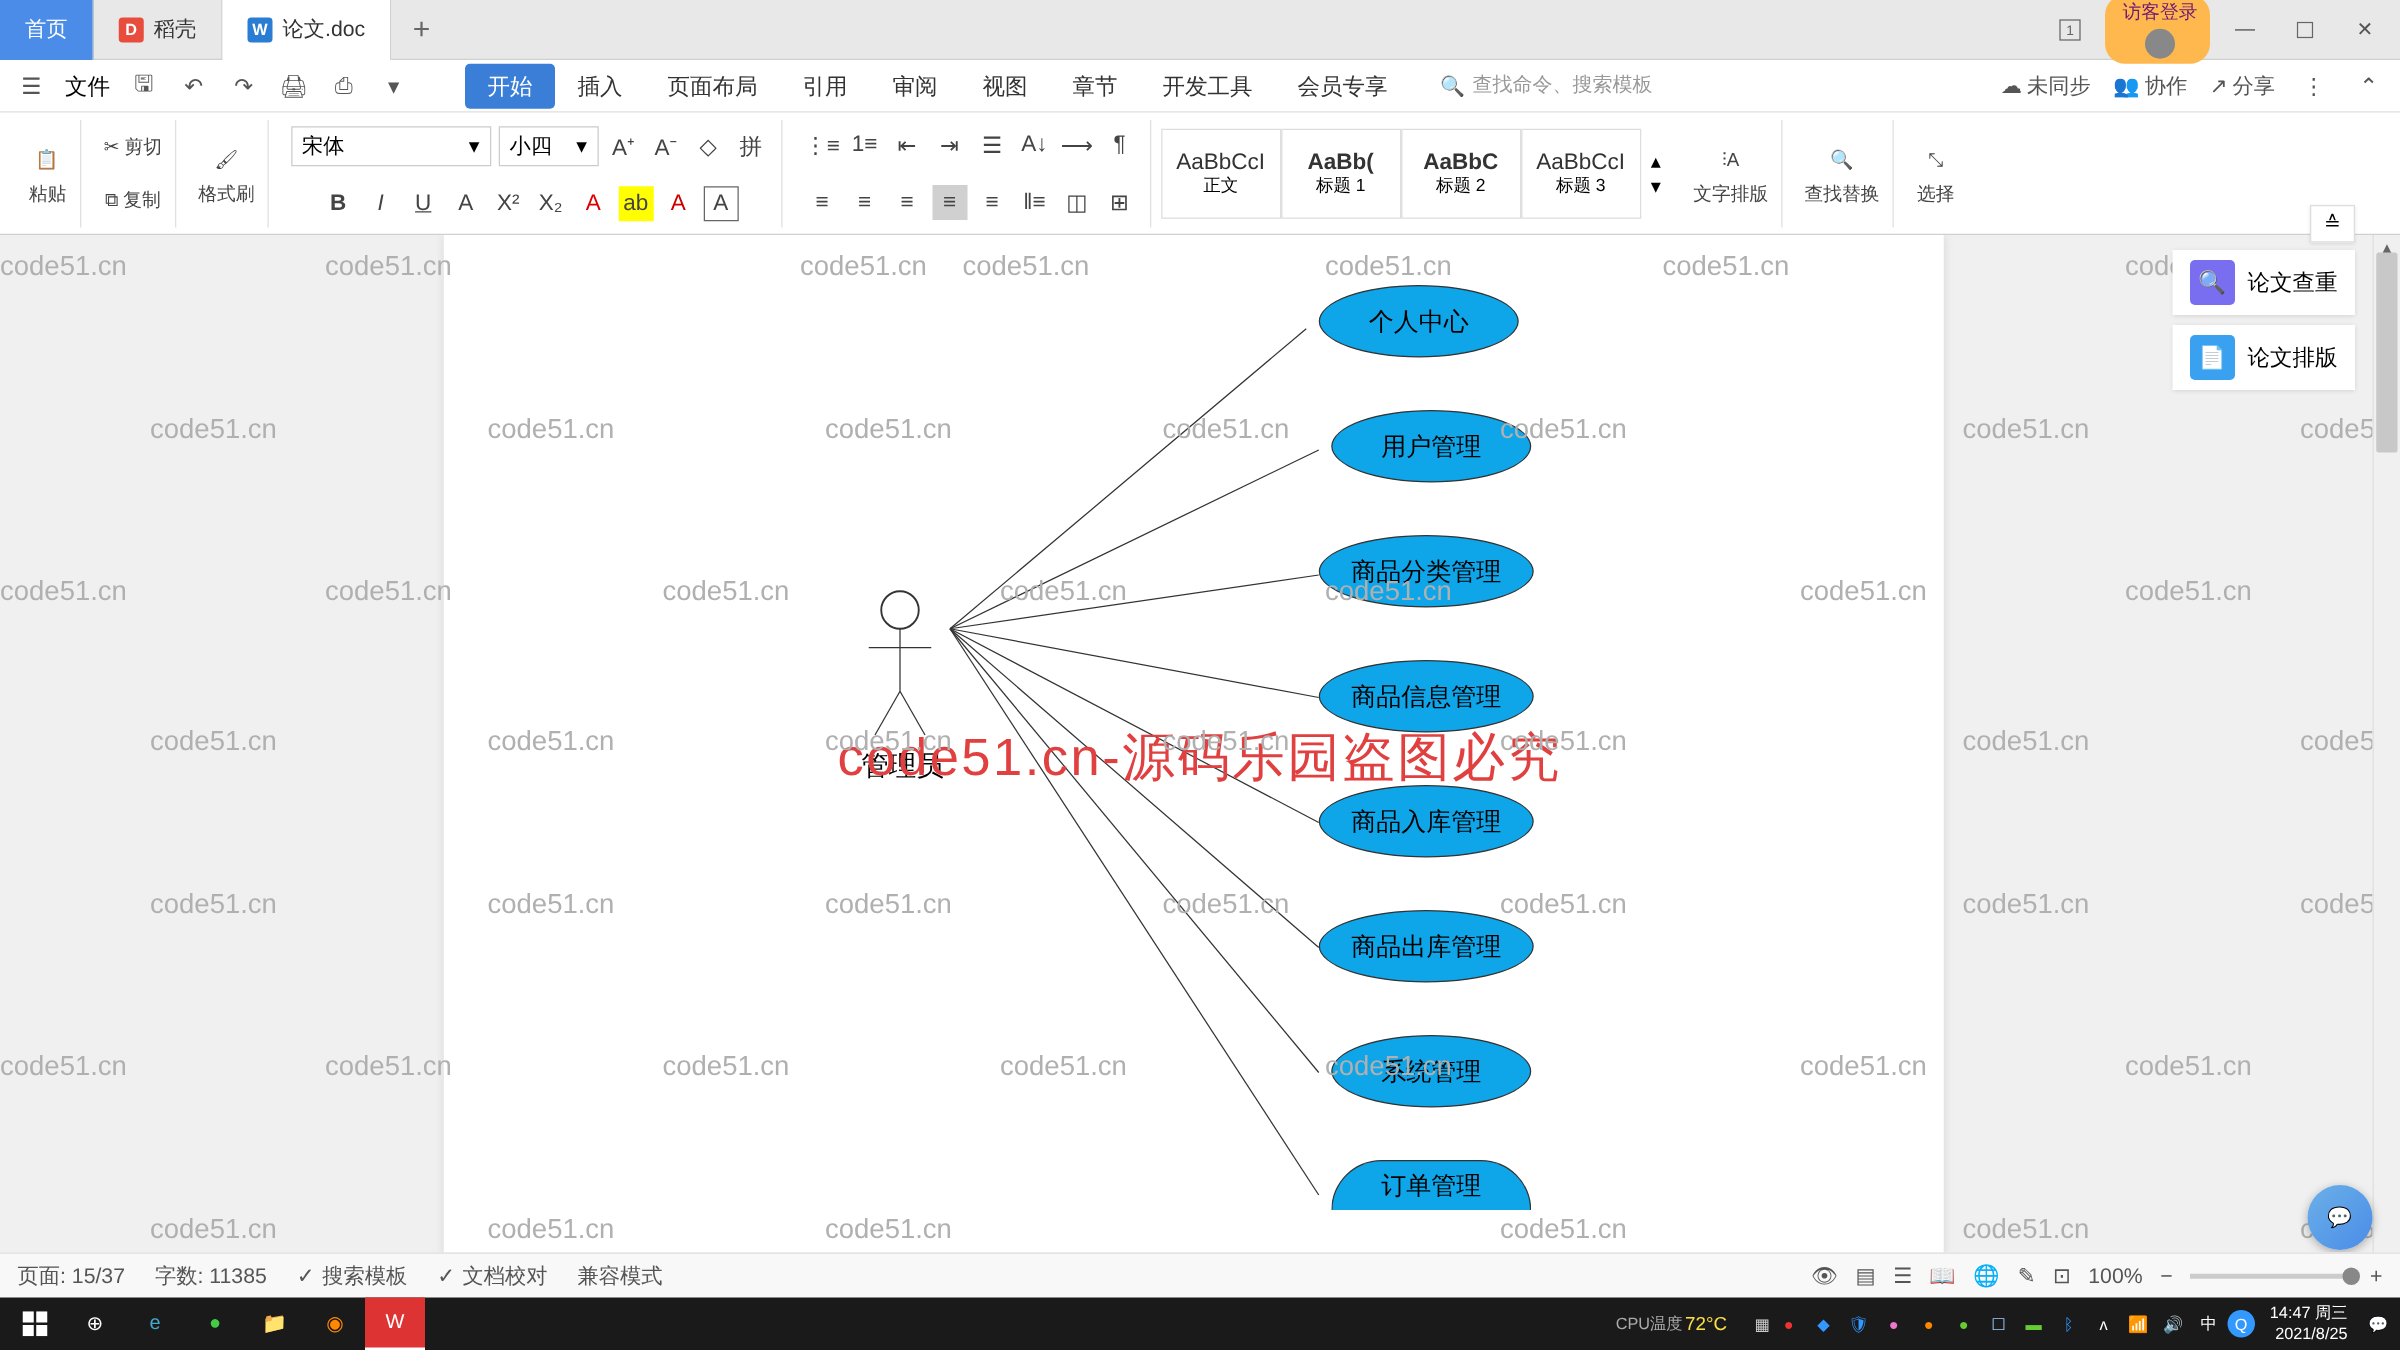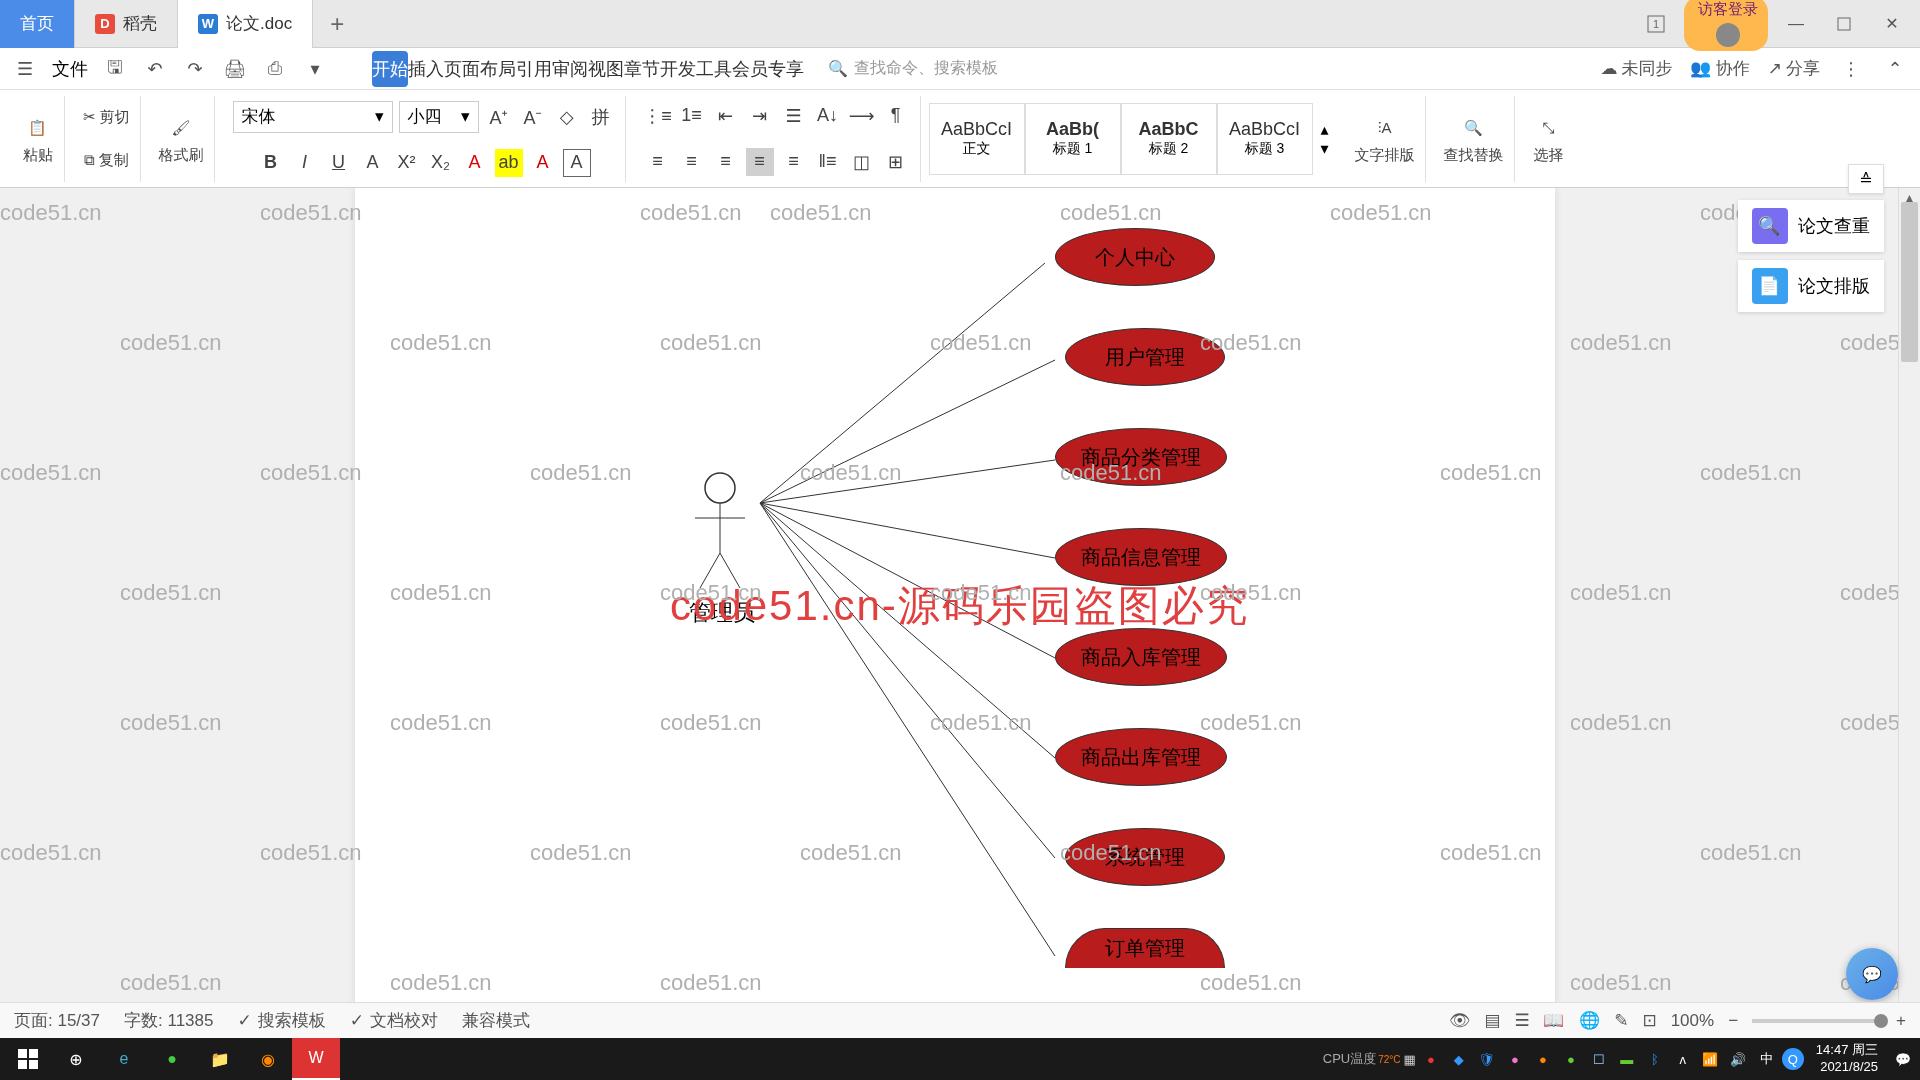--- a/index.html
+++ b/index.html
@@ -11,42 +11,42 @@
 .tab-icon{width:20px;height:20px;margin-right:8px;display:inline-flex;align-items:center;justify-content:center;}
 .tab-add{width:48px;display:flex;align-items:center;justify-content:center;font-size:24px;color:#666;}
 .title-right{margin-left:auto;display:flex;align-items:center;gap:8px;padding-right:8px;}
 .login-btn{background:#ffb84d;border-radius:16px;padding:4px 10px 4px 14px;display:flex;align-items:center;gap:4px;font-size:15px;color:#701a75;flex-direction:column;}
 .avatar{width:24px;height:24px;border-radius:50%;background:#888;}
 .win-btn{width:40px;height:40px;display:flex;align-items:center;justify-content:center;color:#555;}
 .quick-bar{height:42px;display:flex;align-items:center;padding:0 12px;gap:4px;border-bottom:1px solid #e0e0e0;}
 .qb-left{display:flex;align-items:center;gap:14px;}
 .qb-icon{width:26px;height:26px;display:flex;align-items:center;justify-content:center;color:#555;font-size:18px;}
 .menu-tabs{display:flex;align-items:center;gap:0;margin-left:40px;}
-.menu-tab{padding:6px 0;font-size:18px;color:#333;border-radius:4px;}
+.menu-tab{padding:6px 18px;font-size:18px;color:#333;border-radius:4px;}
 .menu-tab.active{background:#3a7ed8;color:#fff;}
 .search-box{display:flex;align-items:center;margin-left:20px;color:#999;font-size:16px;}
 .qb-right{margin-left:auto;display:flex;align-items:center;gap:18px;font-size:17px;color:#555;}
 .qb-right-item{display:flex;align-items:center;gap:4px;}
 .ribbon{height:98px;display:flex;align-items:center;padding:0 12px;border-bottom:1px solid #d0d0d0;gap:8px;}
 .rb-group{display:flex;flex-direction:column;align-items:center;padding:0 10px;border-right:1px solid #e0e0e0;height:86px;justify-content:space-around;}
 .rb-big{display:flex;flex-direction:column;align-items:center;gap:2px;font-size:15px;color:#444;}
 .rb-big-icon{width:32px;height:32px;display:flex;align-items:center;justify-content:center;}
 .rb-row{display:flex;align-items:center;gap:6px;}
 .rb-item{display:flex;align-items:center;gap:4px;font-size:15px;color:#444;}
 .font-select{width:160px;height:32px;border:1px solid #ccc;padding:0 8px;font-size:17px;display:flex;align-items:center;}
 .size-select{width:80px;height:32px;border:1px solid #ccc;padding:0 8px;font-size:17px;display:flex;align-items:center;}
 .fmt-btn{width:28px;height:28px;display:flex;align-items:center;justify-content:center;color:#444;font-size:18px;}
 .style-gallery{display:flex;align-items:center;height:86px;gap:0;}
 .style-item{width:96px;height:72px;border:1px solid #ddd;display:flex;flex-direction:column;align-items:center;justify-content:center;font-size:14px;}
 .style-preview{font-size:18px;color:#333;}
 .document-area{position:absolute;top:188px;left:0;right:22px;bottom:64px;background:#f0f0f0;overflow:hidden;}
 .page{position:absolute;left:355px;top:0;width:1200px;height:1600px;background:#fff;box-shadow:0 0 8px rgba(0,0,0,0.1);}
 .watermark{position:absolute;color:#b0b0b0;font-size:22px;font-weight:300;pointer-events:none;}
 .diagram{position:absolute;left:0;top:0;width:100%;height:100%;}
-.usecase{position:absolute;border:1.5px solid #333;border-radius:50%;width:160px;height:58px;display:flex;align-items:center;justify-content:center;font-size:20px;background:#b91c1c;}
+.usecase{position:absolute;border:1.5px solid #333;border-radius:50%;width:160px;height:58px;display:flex;align-items:center;justify-content:center;font-size:20px;background:#0ea5e9;}
 .actor-label{position:absolute;left:662px;top:550px;font-size:22px;}
 .red-overlay{position:absolute;color:#e04040;font-size:42px;font-weight:400;left:670px;top:390px;letter-spacing:2px;}
 .side-panel{position:absolute;right:36px;top:200px;display:flex;flex-direction:column;gap:8px;}
 .side-btn{display:flex;align-items:center;gap:10px;background:#fff;padding:8px 14px;box-shadow:0 1px 4px rgba(0,0,0,0.15);font-size:18px;}
 .side-icon{width:36px;height:36px;border-radius:4px;display:flex;align-items:center;justify-content:center;color:#fff;}
 .collapse-btn{position:absolute;right:36px;top:164px;width:36px;height:30px;background:#fff;border:1px solid #ddd;display:flex;align-items:center;justify-content:center;box-shadow:0 1px 3px rgba(0,0,0,0.1);}
 .vscroll{position:absolute;right:0;top:188px;width:22px;bottom:64px;background:#f0f0f0;border-left:1px solid #ddd;}
 .vscroll-thumb{position:absolute;left:2px;right:2px;top:14px;height:160px;background:#c8c8c8;border-radius:2px;}
 .vscroll-arrow{position:absolute;left:0;right:0;height:20px;display:flex;align-items:center;justify-content:center;color:#666;font-size:12px;}
 .status-bar{position:absolute;bottom:42px;left:0;right:0;height:36px;background:#f8f8f8;border-top:1px solid #ddd;display:flex;padding:0 14px;font-size:17px;color:#555;gap:24px;}
@@ -399,21 +399,21 @@
       </svg>
     </div>
   <div class="tb-icon">⊕</div>
   <div class="tb-icon" style="color:#4ac;">e</div>
   <div class="tb-icon" style="color:#4c4;">●</div>
   <div class="tb-icon">📁</div>
   <div class="tb-icon" style="color:#f80;">◉</div>
   <div class="tb-icon" style="background:#d33;border-bottom:2px solid #fff;">W</div>
   <div class="tb-right">
     <span style="color:#aaa;">CPU温度</span>
-    <span style="color:#f97316;font-size:10px;margin-right:1px;">72°C</span>
+    <span style="color:#fde047;font-size:15px;margin-right:20px;">72°C</span>
     <span style="color:#ccc;">▦</span>
     <span class="tb-tray" style="color:#e33;">●</span>
     <span class="tb-tray" style="color:#39f;">◆</span>
     <span class="tb-tray" style="color:#39f;">🛡</span>
     <span class="tb-tray" style="color:#e7c;">●</span>
     <span class="tb-tray" style="color:#f80;">●</span>
     <span class="tb-tray" style="color:#6c3;">●</span>
     <span class="tb-tray" style="color:#9cf;">☐</span>
     <span class="tb-tray" style="color:#6c3;">▬</span>
     <span class="tb-tray" style="color:#39f;">ᛒ</span>

